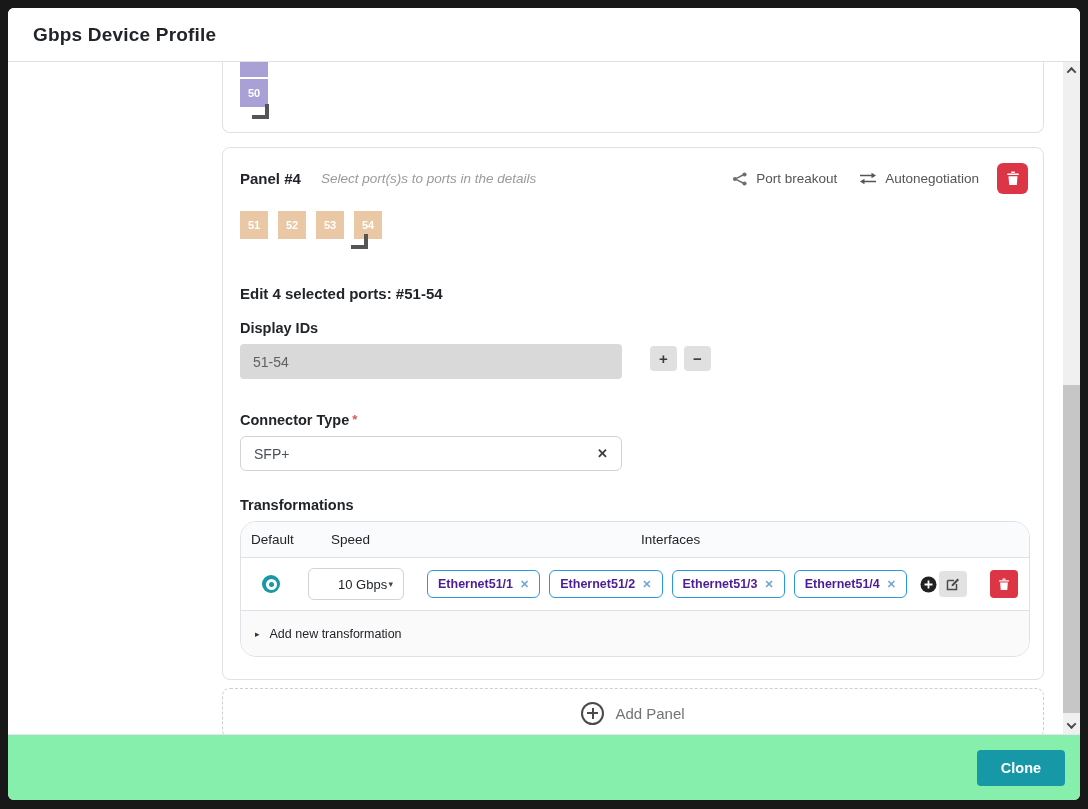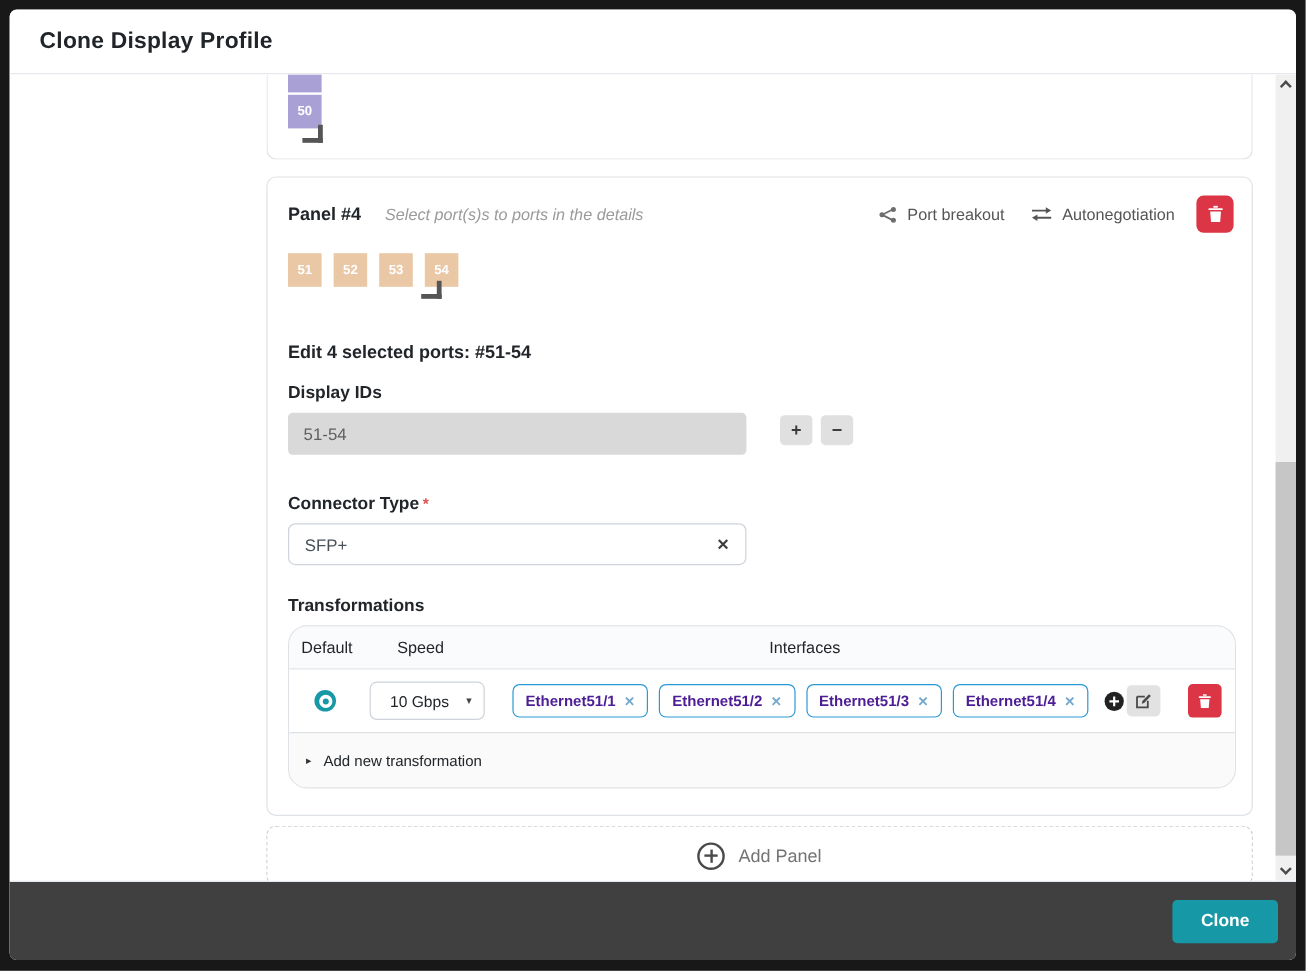--- a/index.html
+++ b/index.html
@@ -71,21 +71,21 @@
   .tx-head .c3 { flex:1; }
   .tx-row { height:52px; display:flex; align-items:center; background:#fff; }
 
   .radio { width:18px; height:18px; border-radius:50%; background:var(--accent-teal); margin-left:21px;
            display:flex; align-items:center; justify-content:center; cursor:pointer; }
   .radio-inner { width:11px; height:11px; border-radius:50%; background:#fff;
                  display:flex; align-items:center; justify-content:center; }
   .radio-dot { width:5px; height:5px; border-radius:50%; background:var(--accent-teal); }
 
   .select { margin-left:28px; width:96px; height:32px; border:1px solid #ced4da; border-radius:6px;
-            display:flex; align-items:center; padding:0 10px 0 16px; cursor:pointer; background:#fff; }
+            display:flex; align-items:center; padding:0 10px 0 29px; cursor:pointer; background:#fff; }
   .select-value { font-size:13px; color:#212529; }
   .select-caret { margin-left:auto; font-size:9px; color:#444; }
 
   .tags { display:flex; gap:9px; margin-left:23px; }
   .tag { height:28px; padding:0 10px; border:1px solid var(--tag-blue); border-radius:6px; background:#fff;
          display:flex; align-items:center; gap:7px; cursor:pointer; }
   .tag-label { font-size:12.5px; font-weight:bold; color:#4c1d95; }
   .tag-x { font-size:11px; font-weight:bold; color:#74a8cc; }
 
   .add-iface { margin-left:13px; cursor:pointer; display:flex; }
@@ -112,34 +112,34 @@
   
   .scrollbar { position:absolute; top:0; right:0; bottom:0; width:17px; background:#f0f0f0; }
   .sb-btn { position:absolute; left:0; width:17px; height:17px; display:flex; align-items:center; justify-content:center; cursor:pointer; }
   .sb-up { top:0; } .sb-down { bottom:0; }
   .chev { width:7px; height:7px; border-top:2px solid #4a4a4a; border-right:2px solid #4a4a4a; }
   .chev.up { transform:rotate(-45deg) translate(-1px,1px); }
   .chev.down { transform:rotate(135deg) translate(-1px,1px); }
   .sb-thumb { position:absolute; left:0; width:17px; top:323px; height:328px; background:#c6c6c6; cursor:pointer; }
 
   
-  .dlg-footer { flex:0 0 66px; background:#404040; border-top:1px solid #e3e8ef;
+  .dlg-footer { flex:0 0 66px; background:#86efac; border-top:1px solid #e3e8ef;
                 display:flex; align-items:center; justify-content:flex-end; padding-right:15px; }
   .btn-clone { width:88px; height:36px; background:var(--accent-teal); color:#fff; border:none; border-radius:4px;
                font-size:14.5px; font-weight:bold; font-family:"Liberation Sans",sans-serif; cursor:pointer; }
 
   svg { display:block; }
 </style>
 </head>
 <body>
 
 <div class="dialog">
 
   <div class="dlg-header">
-    <div class="dlg-title">Clone Display Profile</div>
+    <div class="dlg-title">Gbps Device Profile</div>
   </div>
 
   <div class="dlg-body">
     <div class="content">
 
       <div class="card top-card">
         <div class="stack">
           <div class="port port-purple partial"></div>
           <div class="port port-purple">50</div>
         </div>

